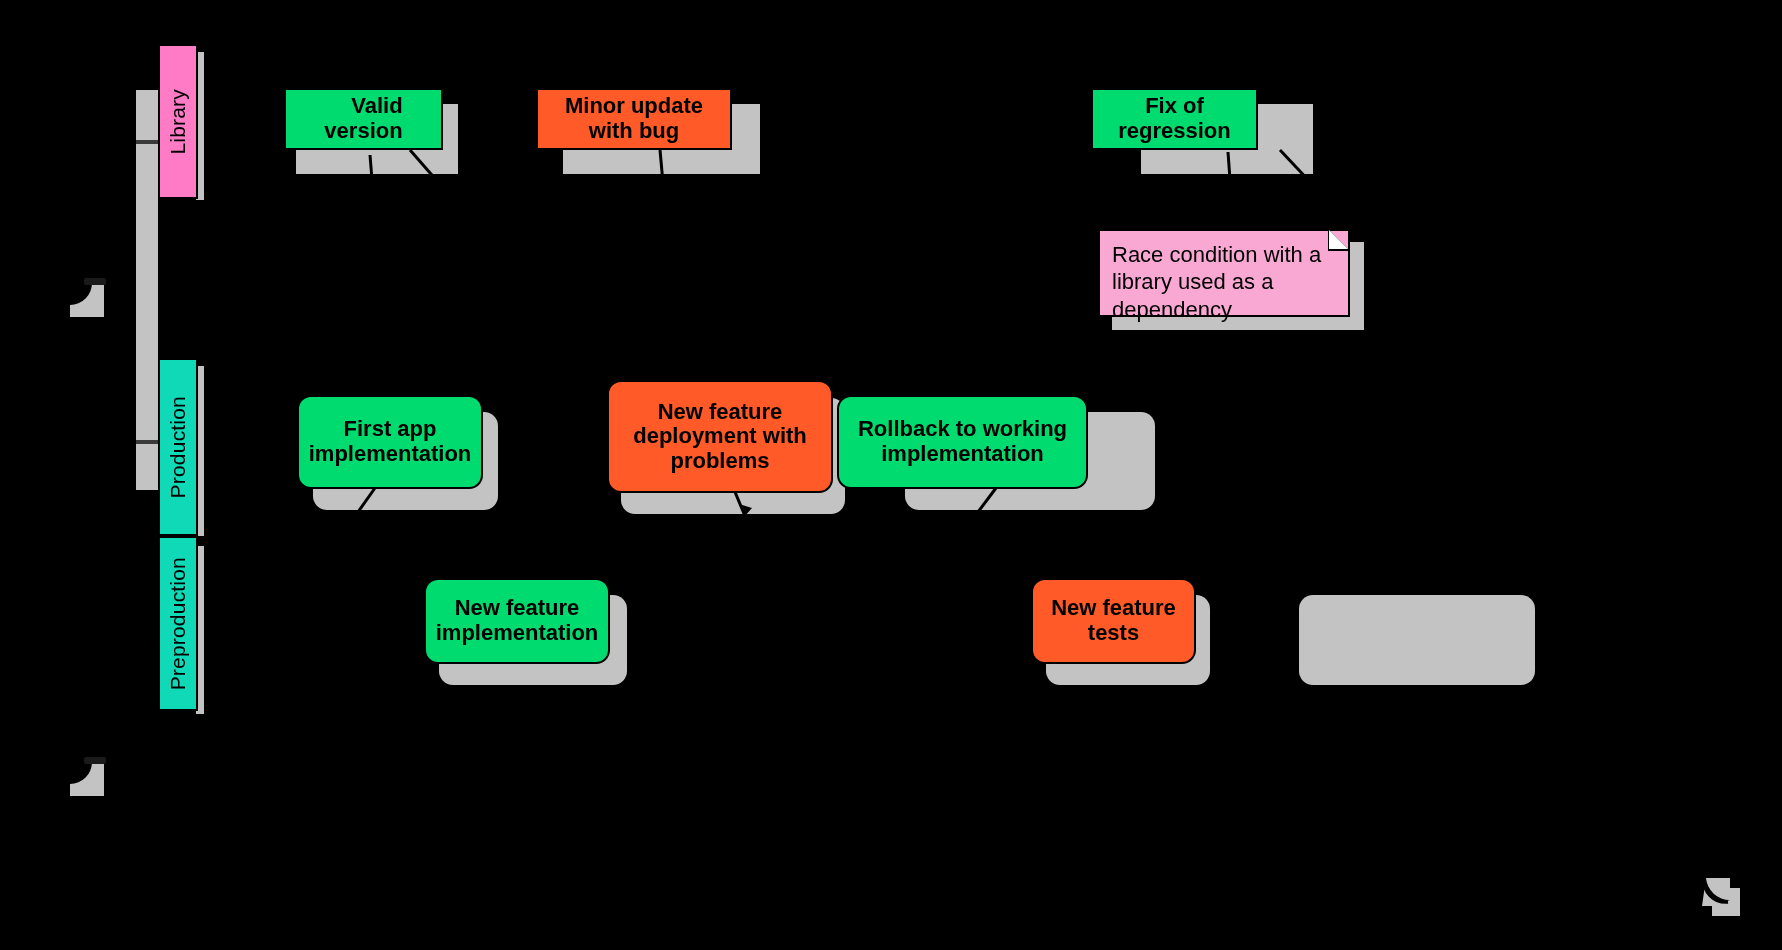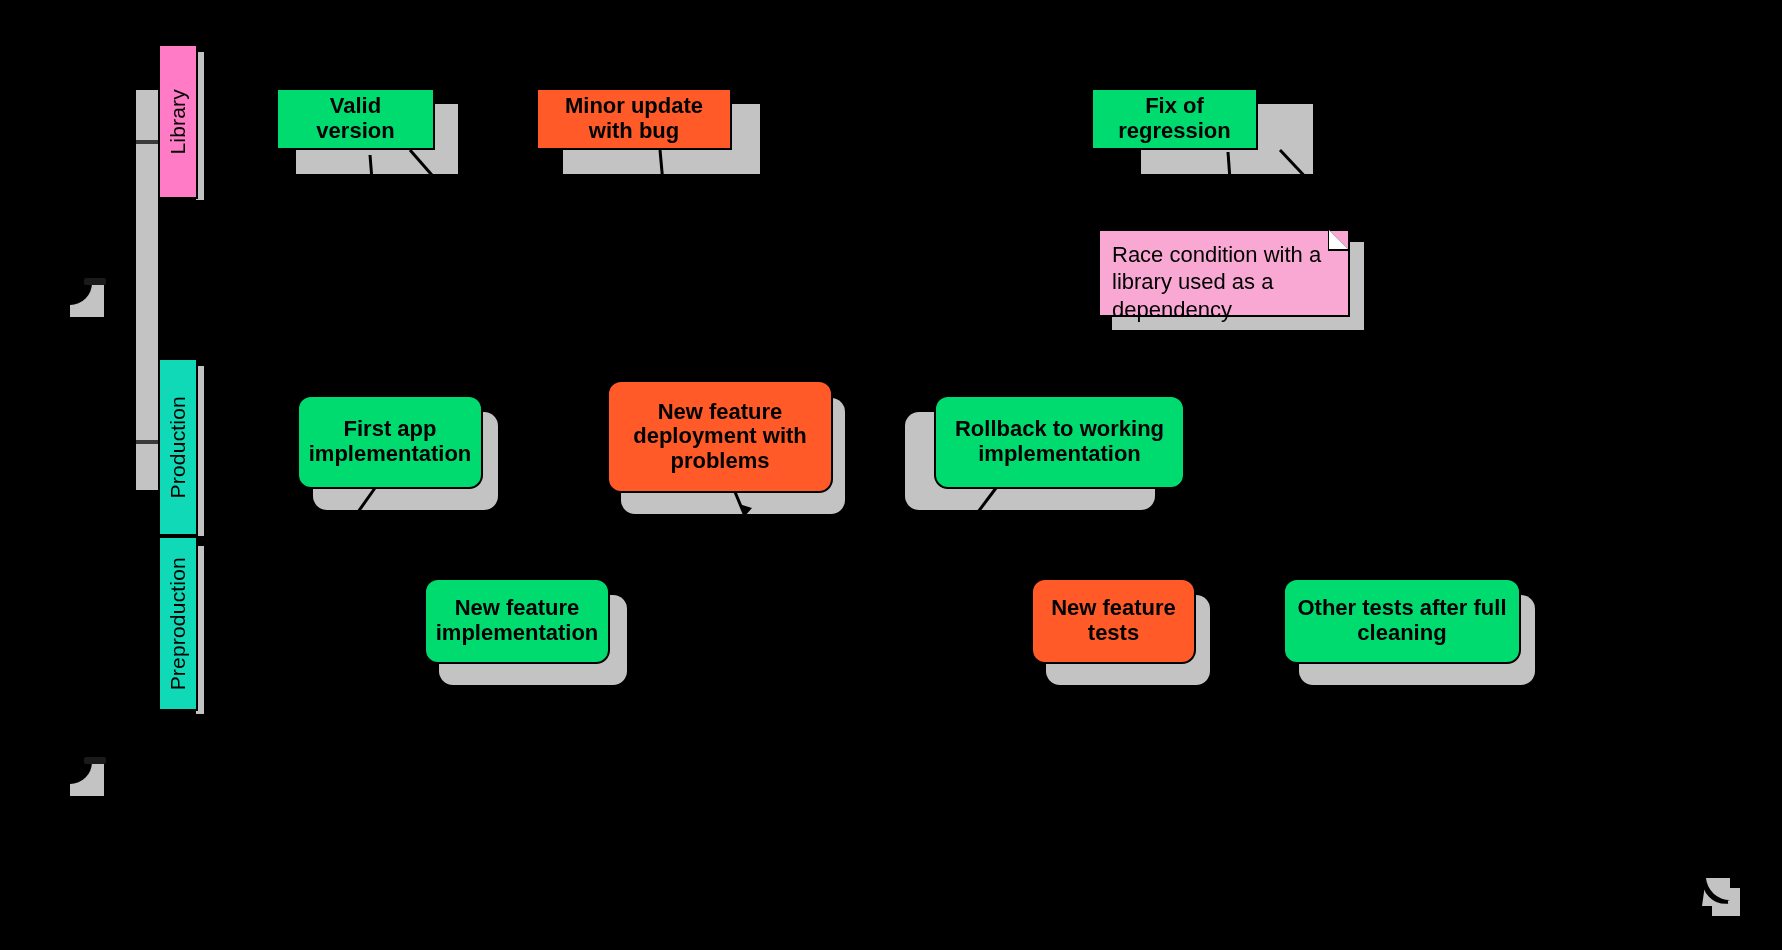--- a/index.html
+++ b/index.html
@@ -188,21 +188,21 @@
 
     <path d="M 375 488 L 358 512" stroke="#000" stroke-width="3" fill="none"></path>
 
     <path d="M 735 492 L 745 516" stroke="#000" stroke-width="3" fill="none"></path>
     <path d="M 745 516 L 739 504 L 752 508 Z" fill="#000"></path>
 
     <path d="M 996 488 L 978 512" stroke="#000" stroke-width="3" fill="none"></path>
   </svg>
 
   <div class="node-shadow" style="left:296px; top:104px; width:162px; height:70px;"></div>
-  <div class="node green" style="left:276px; top:88px; width:159px; height:62px;">
+  <div class="node green" style="left:284px; top:88px; width:159px; height:62px;text-align:right;">
     <span style="white-space:pre-line;">Valid
 version</span>
   </div>
 
   <div class="node-shadow" style="left:563px; top:104px; width:197px; height:70px;"></div>
   <div class="node orange" style="left:536px; top:88px; width:196px; height:62px;">
     <span style="white-space:pre-line;">Minor update
 with bug</span>
   </div>
 
@@ -226,42 +226,38 @@
   </div>
 
   <div class="node-shadow rounded" style="left:621px; top:398px; width:224px; height:116px;"></div>
   <div class="node rounded orange" style="left:607px; top:380px; width:226px; height:113px;">
     <span style="white-space:pre-line;">New feature
 deployment with
 problems</span>
   </div>
 
   <div class="node-shadow rounded" style="left:905px; top:412px; width:250px; height:98px;"></div>
-  <div class="node rounded green" style="left:934px; top:395px; width:251px; height:94px;">
+  <div class="node rounded green" style="left:837px; top:395px; width:251px; height:94px;">
     <span style="white-space:pre-line;">Rollback to working
 implementation</span>
   </div>
 
   <div class="node-shadow rounded" style="left:439px; top:595px; width:188px; height:90px;"></div>
   <div class="node rounded green" style="left:424px; top:578px; width:186px; height:86px;">
     <span style="white-space:pre-line;">New feature
 implementation</span>
   </div>
 
   <div class="node-shadow rounded" style="left:1046px; top:595px; width:164px; height:90px;"></div>
   <div class="node rounded orange" style="left:1031px; top:578px; width:165px; height:86px;">
     <span style="white-space:pre-line;">New feature
 tests</span>
   </div>
 
   <div class="node-shadow rounded" style="left:1299px; top:595px; width:236px; height:90px;"></div>
-  <div class="node rounded green" style="left:1283px; top:578px; width:238px; height:86px;">
-    <span style="white-space:pre-line;">Other tests after full
-cleaning</span>
-  </div>
 
   <div class="corner-curl" style="left:70px; top:283px;">
     <span class="cap"></span>
   </div>
 
   <div class="corner-curl" style="left:70px; top:762px;">
     <span class="cap"></span>
   </div>
 
   <div class="corner-resize" style="left:1700px; top:876px;">

